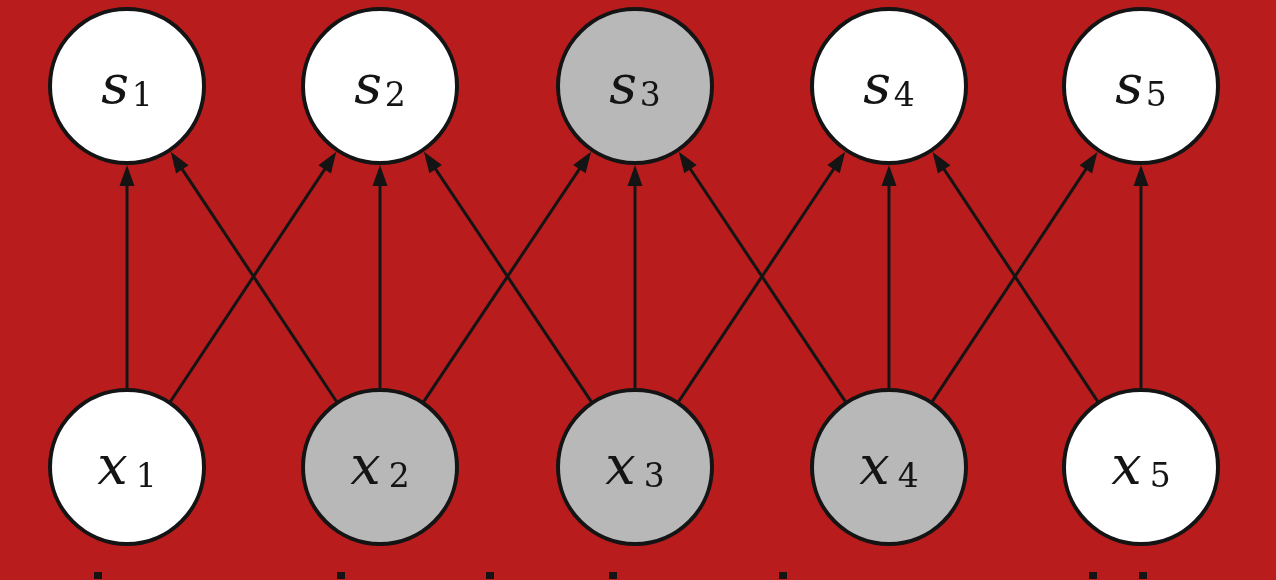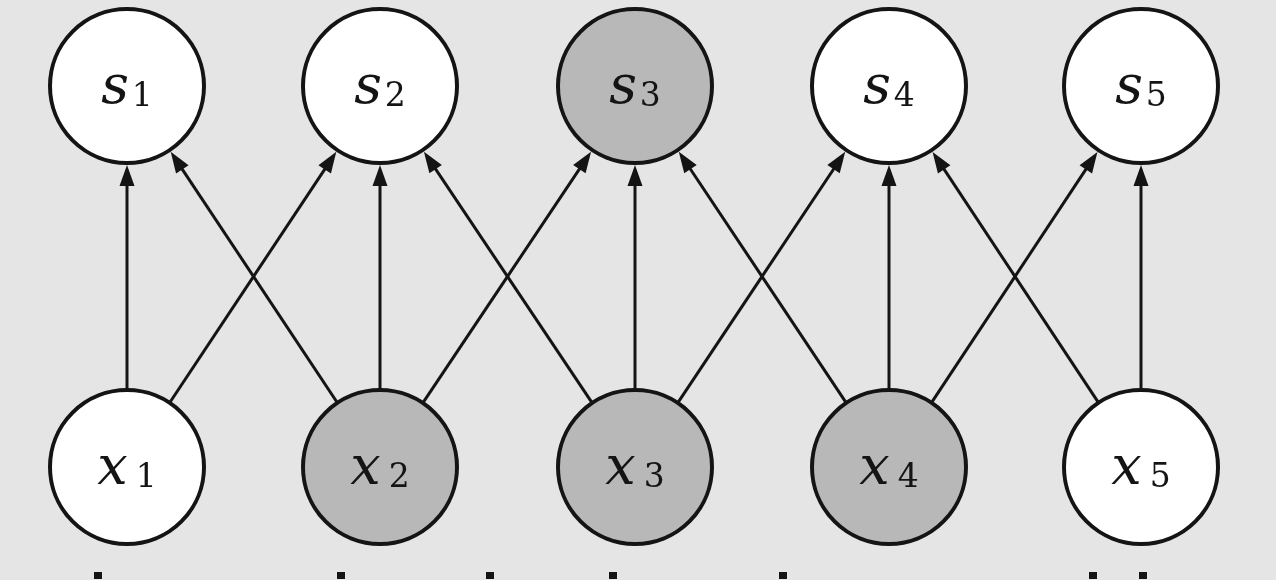--- a/index.html
+++ b/index.html
@@ -1,19 +1,19 @@
 <!DOCTYPE html>
 <html><head>
 <meta charset="utf-8">
 <style>
   html, body { margin: 0; padding: 0; background: #ffffff; }
   .figure {
     width: 1276px; height: 580px;
     position: relative; overflow: hidden;
-    background: #e5e5e5;
+    background: #b91c1c;
     font-family: "DejaVu Serif", serif;
   }
   svg { display: block; width: 1276px; height: 580px; }
   text.nlabel {
     font-family: "DejaVu Serif", serif;
     font-style: italic;
     font-size: 54px;
     fill: #141414;
     text-anchor: middle;
   }

